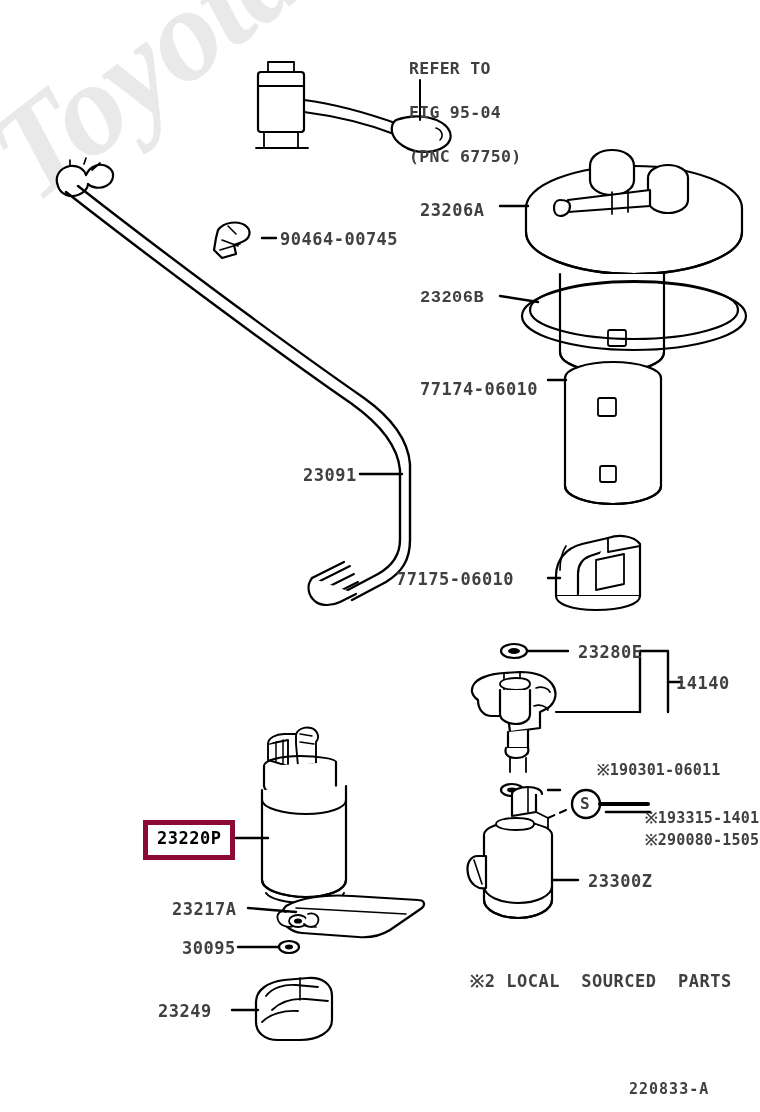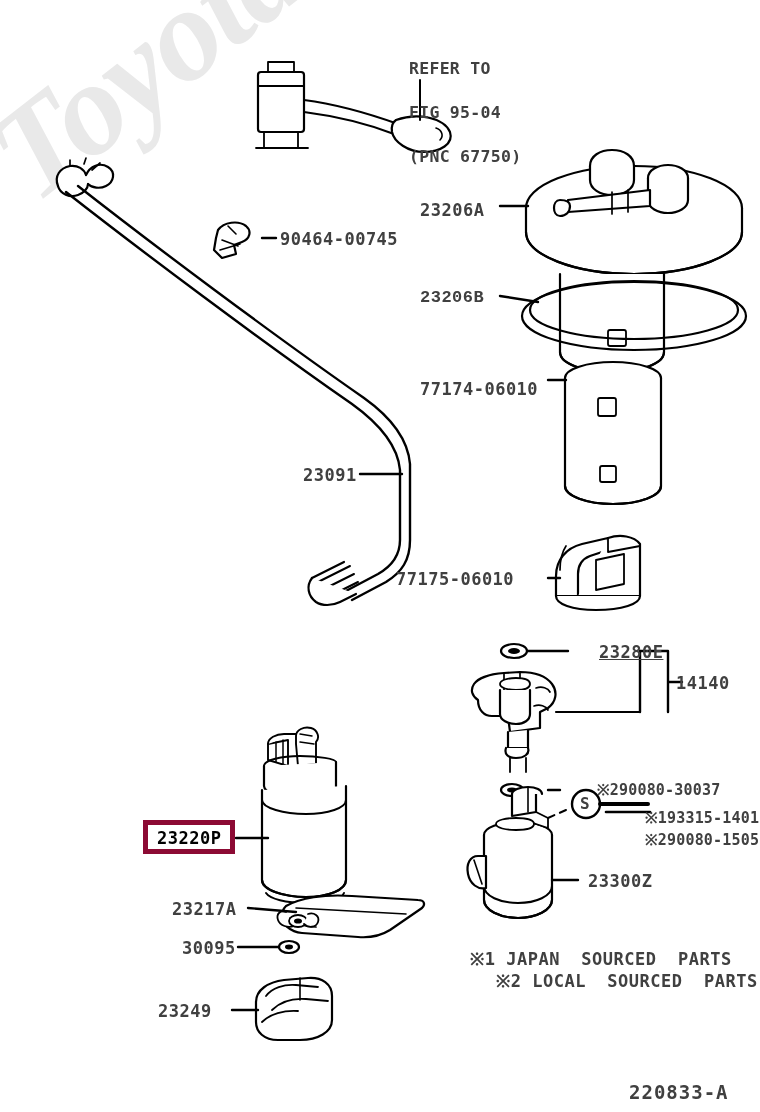--- a/index.html
+++ b/index.html
@@ -18,26 +18,26 @@
 
   
   #art{position:absolute;left:0;top:0;width:760px;height:1112px;z-index:1;}
 
   
   .lbl{position:absolute;z-index:3;white-space:pre;
        font-family:"DejaVu Sans Mono","Liberation Mono",monospace;
        font-size:17px;font-weight:700;letter-spacing:.5px;line-height:1.28;color:#404040;}
   .lbl.sm{font-size:15px;letter-spacing:.2px;}
   .lbl.ttl{font-size:16.5px;line-height:1.33;letter-spacing:.3px;}
-  .lbl.fig{font-size:19px;letter-spacing:1px;text-align:right;}
+  .lbl.fig{font-size:15px;letter-spacing:1px;text-align:right;}
 
   
   .hl{position:absolute;z-index:4;box-sizing:border-box;
       border:5px solid #8c0a34;background:#fff;
-      padding:3px 9px 1px 9px;
+      padding:3px 9px 7px 9px;
       font-family:"DejaVu Sans Mono","Liberation Mono",monospace;
       font-size:17px;font-weight:700;letter-spacing:.5px;color:#000;}
 </style>
 </head>
 <body>
 
 <div id="sheet">
 
   <div class="wm">ToyotaCarMine.ru</div>
 
@@ -268,40 +268,39 @@
     <span>FIG 95-04</span><br>
     <span>(PNC 67750)</span>
   </div>
 
   <div class="lbl" style="left:420px;top:200px;">23206A</div>
   <div class="lbl" style="left:420px;top:287px;font-family:Liberation Mono, monospace;">23206B</div>
   <div class="lbl" style="left:280px;top:229px;">90464-00745</div>
   <div class="lbl" style="left:303px;top:465px;">23091</div>
   <div class="lbl" style="left:420px;top:371px;margin-top:8px;">77174-06010</div>
   <div class="lbl" style="left:396px;top:569px;">77175-06010</div>
-  <div class="lbl" style="left:599px;top:642px;text-decoration:underline;">23280E</div>
+  <div class="lbl" style="left:578px;top:642px;">23280E</div>
   <div class="lbl" style="left:676px;top:673px;">14140</div>
   <div class="lbl" style="left:588px;top:871px;">23300Z</div>
   <div class="lbl" style="left:172px;top:899px;">23217A</div>
   <div class="lbl" style="left:182px;top:938px;">30095</div>
   <div class="lbl" style="left:158px;top:1001px;">23249</div>
 
   <div class="hl" style="left:143px;top:820px;">23220P</div>
 
-  <div class="lbl sm" style="left:560px;top:762px;">
-    <span>※2</span><span>90080-30037</span>
+  <div class="lbl sm" style="left:560px;top:742px;">
+    <span>※1</span><span>90301-06011</span>
   </div>
 
   <div class="lbl" style="left:580px;top:794px;font-size:16px;">S</div>
 
   <div class="lbl sm" style="left:608px;top:790px;">
     <span>※1</span><span>93315-14012 (2)</span>
   </div>
   <div class="lbl sm" style="left:608px;top:812px;">
     <span>※2</span><span>90080-15052 (2)</span>
   </div>
 
-  <div class="lbl" style="left:470px;top:949px;">※1 JAPAN  SOURCED  PARTS</div>
-  <div class="lbl" style="left:470px;top:971px;margin-left:26px;">※2 LOCAL  SOURCED  PARTS</div>
+  <div class="lbl" style="left:470px;top:971px;">※2 LOCAL  SOURCED  PARTS</div>
 
   <div class="lbl fig" style="left:629px;top:1080px;">220833-A</div>
 
 </div>
 
 </body></html>

